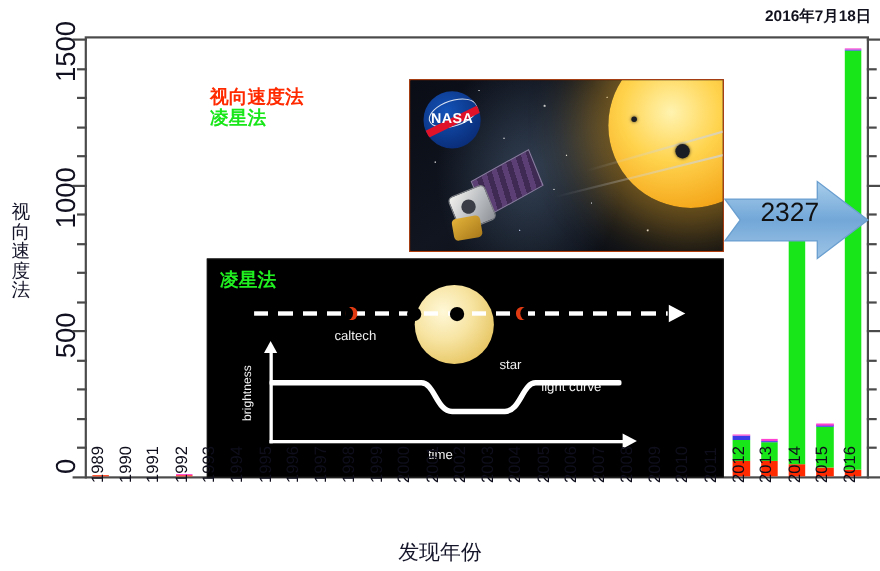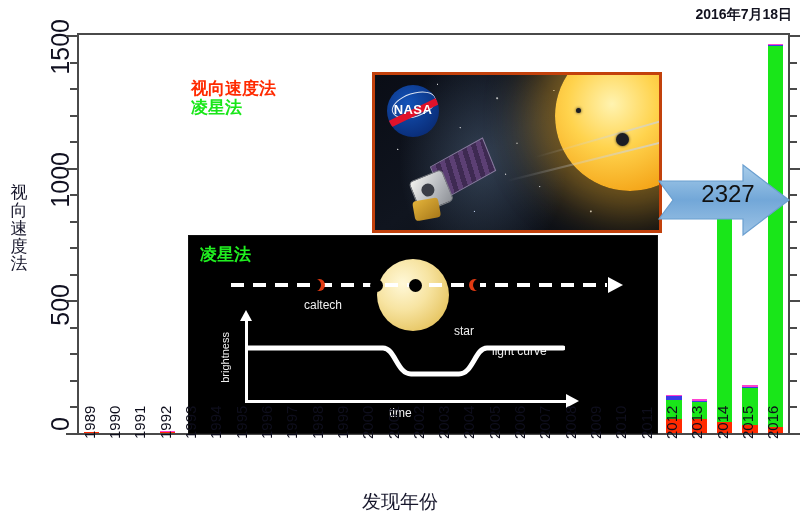--- a/index.html
+++ b/index.html
@@ -73,21 +73,21 @@
   
   .legend{position:absolute;left:112px;top:44px;line-height:1.12;}
   .legend div{
     font-size:17px;font-weight:bold;white-space:nowrap;
     font-family:Liberation Sans, sans-serif;
   }
 
   
   .kepler{
     position:absolute;left:293px;top:37px;width:284px;height:155px;
-    overflow:hidden;background:#05060d;border:3px solid #c2410c;
+    overflow:hidden;background:#05060d;border:1px solid #c2410c;
   }
   .kp-stars{position:absolute;inset:0;
     background:
       radial-gradient(1.3px 1.3px at 12% 22%,#fff,transparent),
       radial-gradient(1px 1px at 26% 58%,#e8f0ff,transparent),
       radial-gradient(1.5px 1.5px at 43% 15%,#fff,transparent),
       radial-gradient(1px 1px at 58% 72%,#dfe9ff,transparent),
       radial-gradient(1.2px 1.2px at 70% 38%,#fff,transparent),
       radial-gradient(1px 1px at 18% 80%,#fff,transparent),
       radial-gradient(1.6px 1.6px at 85% 64%,#fff,transparent),
@@ -197,21 +197,21 @@
     border-left:13px solid #fff;border-top:7px solid transparent;border-bottom:7px solid transparent;
   }
   .tr-brightness{
     position:absolute;left:30px;top:96px;color:#f0f0f0;font-size:11px;
     writing-mode:vertical-rl;transform:rotate(180deg);
   }
 
   
   .callout{position:absolute;left:576px;top:126px;width:138px;height:78px;}
   .callout-num{
-    position:absolute;left:30px;top:19px;width:86px;text-align:center;
+    position:absolute;left:20px;top:19px;width:86px;text-align:center;
     font-size:24px;color:#111;font-family:"Liberation Sans","DejaVu Sans",sans-serif;
   }
 </style>
 </head>
 <body>
 
 <div id="root">
 
   <div class="date">2016年7月18日</div>
 

